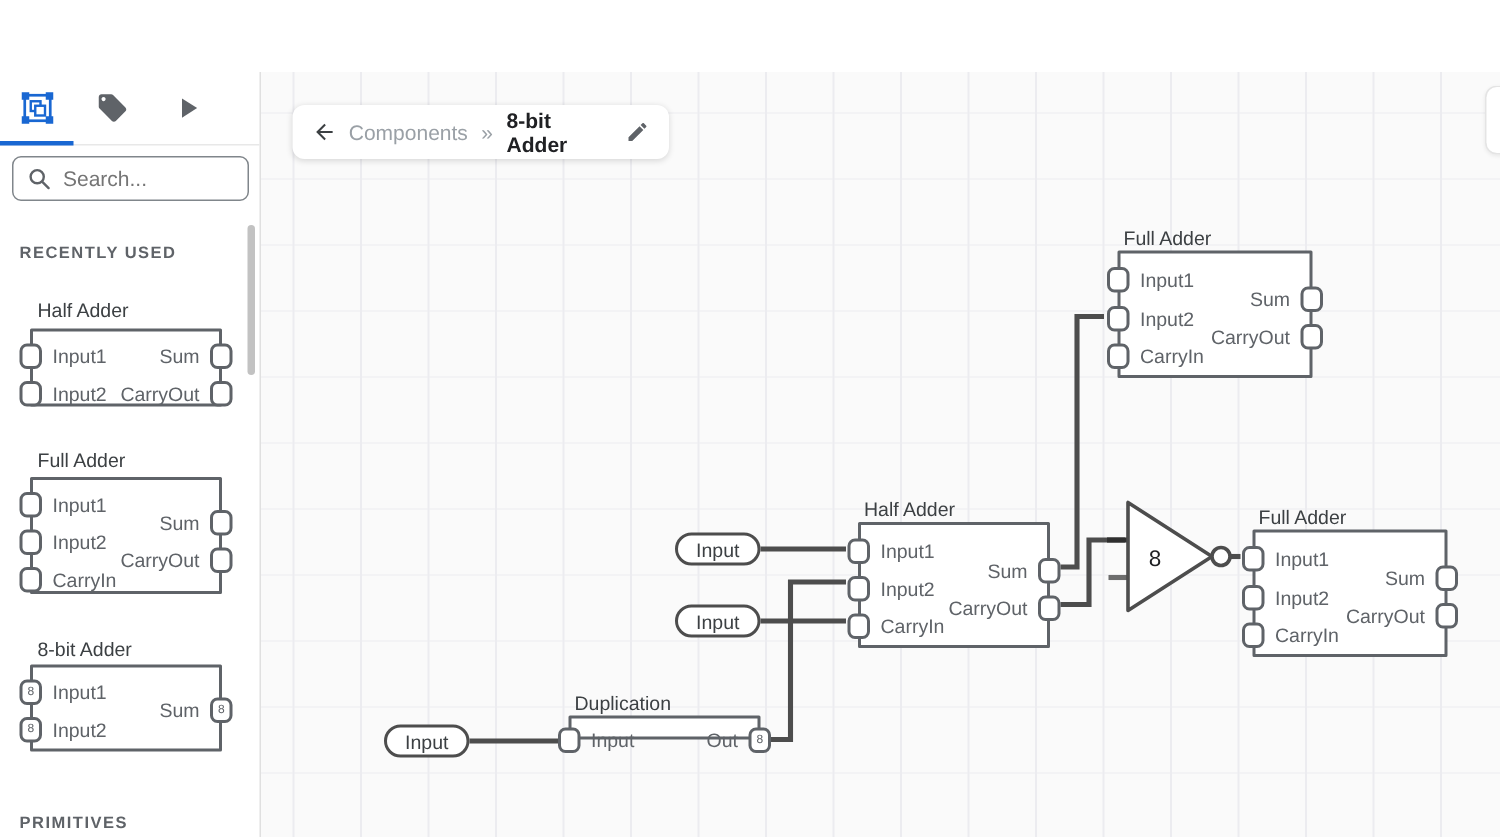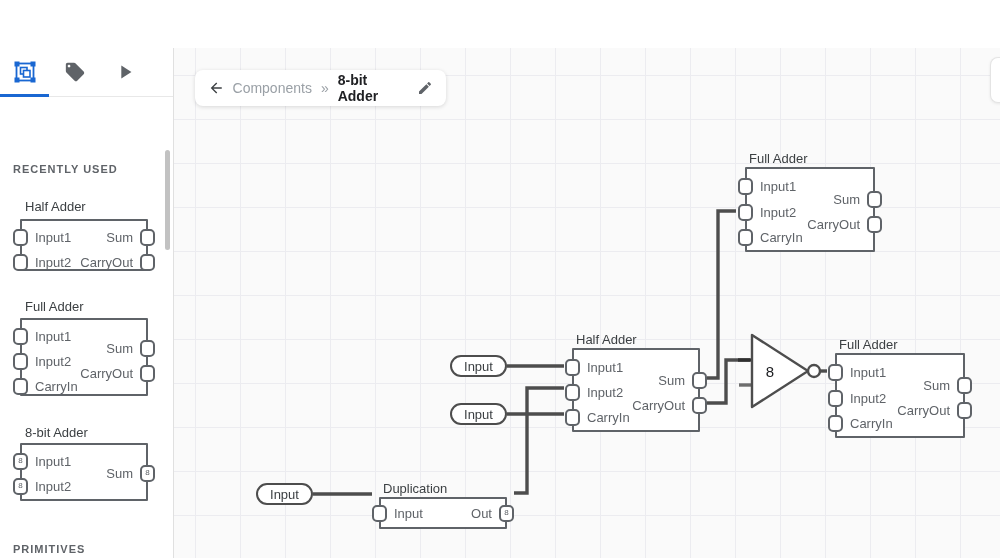--- a/index.html
+++ b/index.html
@@ -88,20 +88,27 @@
           <path fill="#5f6368" d="M21.41 11.58l-9-9C12.05 2.22 11.55 2 11 2H4c-1.1 0-2 .9-2 2v7c0 .55.22 1.05.59 1.42l9 9c.36.36.86.58 1.41.58.55 0 1.05-.22 1.41-.59l7-7c.37-.36.59-.86.59-1.41 0-.55-.23-1.06-.59-1.42zM5.5 7C4.67 7 4 6.33 4 5.5S4.67 4 5.5 4 7 4.67 7 5.5 6.33 7 5.5 7z"></path>
         </svg>
       </div>
       <div class="tab">
         <svg width="22" height="22" viewBox="0 0 24 24">
           <path fill="#5f6368" d="M8 5v14l11-7z"></path>
         </svg>
       </div>
     </div>
 
+    <div class="searchbox">
+      <svg width="16" height="16" viewBox="0 0 20 20">
+        <circle cx="8.5" cy="8.5" r="5.5" fill="none" stroke="#5f6368" stroke-width="2"></circle>
+        <line x1="13" y1="13" x2="18" y2="18" stroke="#5f6368" stroke-width="2" stroke-linecap="round"></line>
+      </svg>
+      <input type="text" placeholder="Search..." style="">
+    </div>
 
     <div class="section-label" style="top:115px">RECENTLY USED</div>
 
     <div>
       <div class="ntitle" style="position:absolute;left:25px;top:151px">Half Adder</div>
       <div class="nodebox" style="left:20px;top:171px;width:128px;height:52px">
         <div class="port pl" style="top:8px"></div>
         <div class="port pl" style="top:33px"></div>
         <div class="port pr" style="top:8px"></div>
         <div class="port pr" style="top:33px"></div>
@@ -228,21 +235,21 @@
         <div class="port pr" style="top:47px"></div>
         <div class="plbl ll" style="top:11px">Input1</div>
         <div class="plbl ll" style="top:37px">Input2</div>
         <div class="plbl ll" style="top:62px">CarryIn</div>
         <div class="plbl rl" style="top:24px">Sum</div>
         <div class="plbl rl" style="top:49px">CarryOut</div>
       </div>
     </div>
 
     <div>
-      <div class="nodebox" style="left:205px;top:449px;width:128px;height:32px">
+      <div class="nodebox" style="left:205px;top:429px;width:128px;height:16px">
         <div class="ntitle">Duplication</div>
         <div class="port pl" style="top:6px"></div>
         <div class="port pr" style="top:6px">
             <span class="bits">8</span>
           </div>
         <div class="plbl ll" style="top:8px">Input</div>
         <div class="plbl rl" style="top:8px">Out</div>
       </div>
     </div>
 

